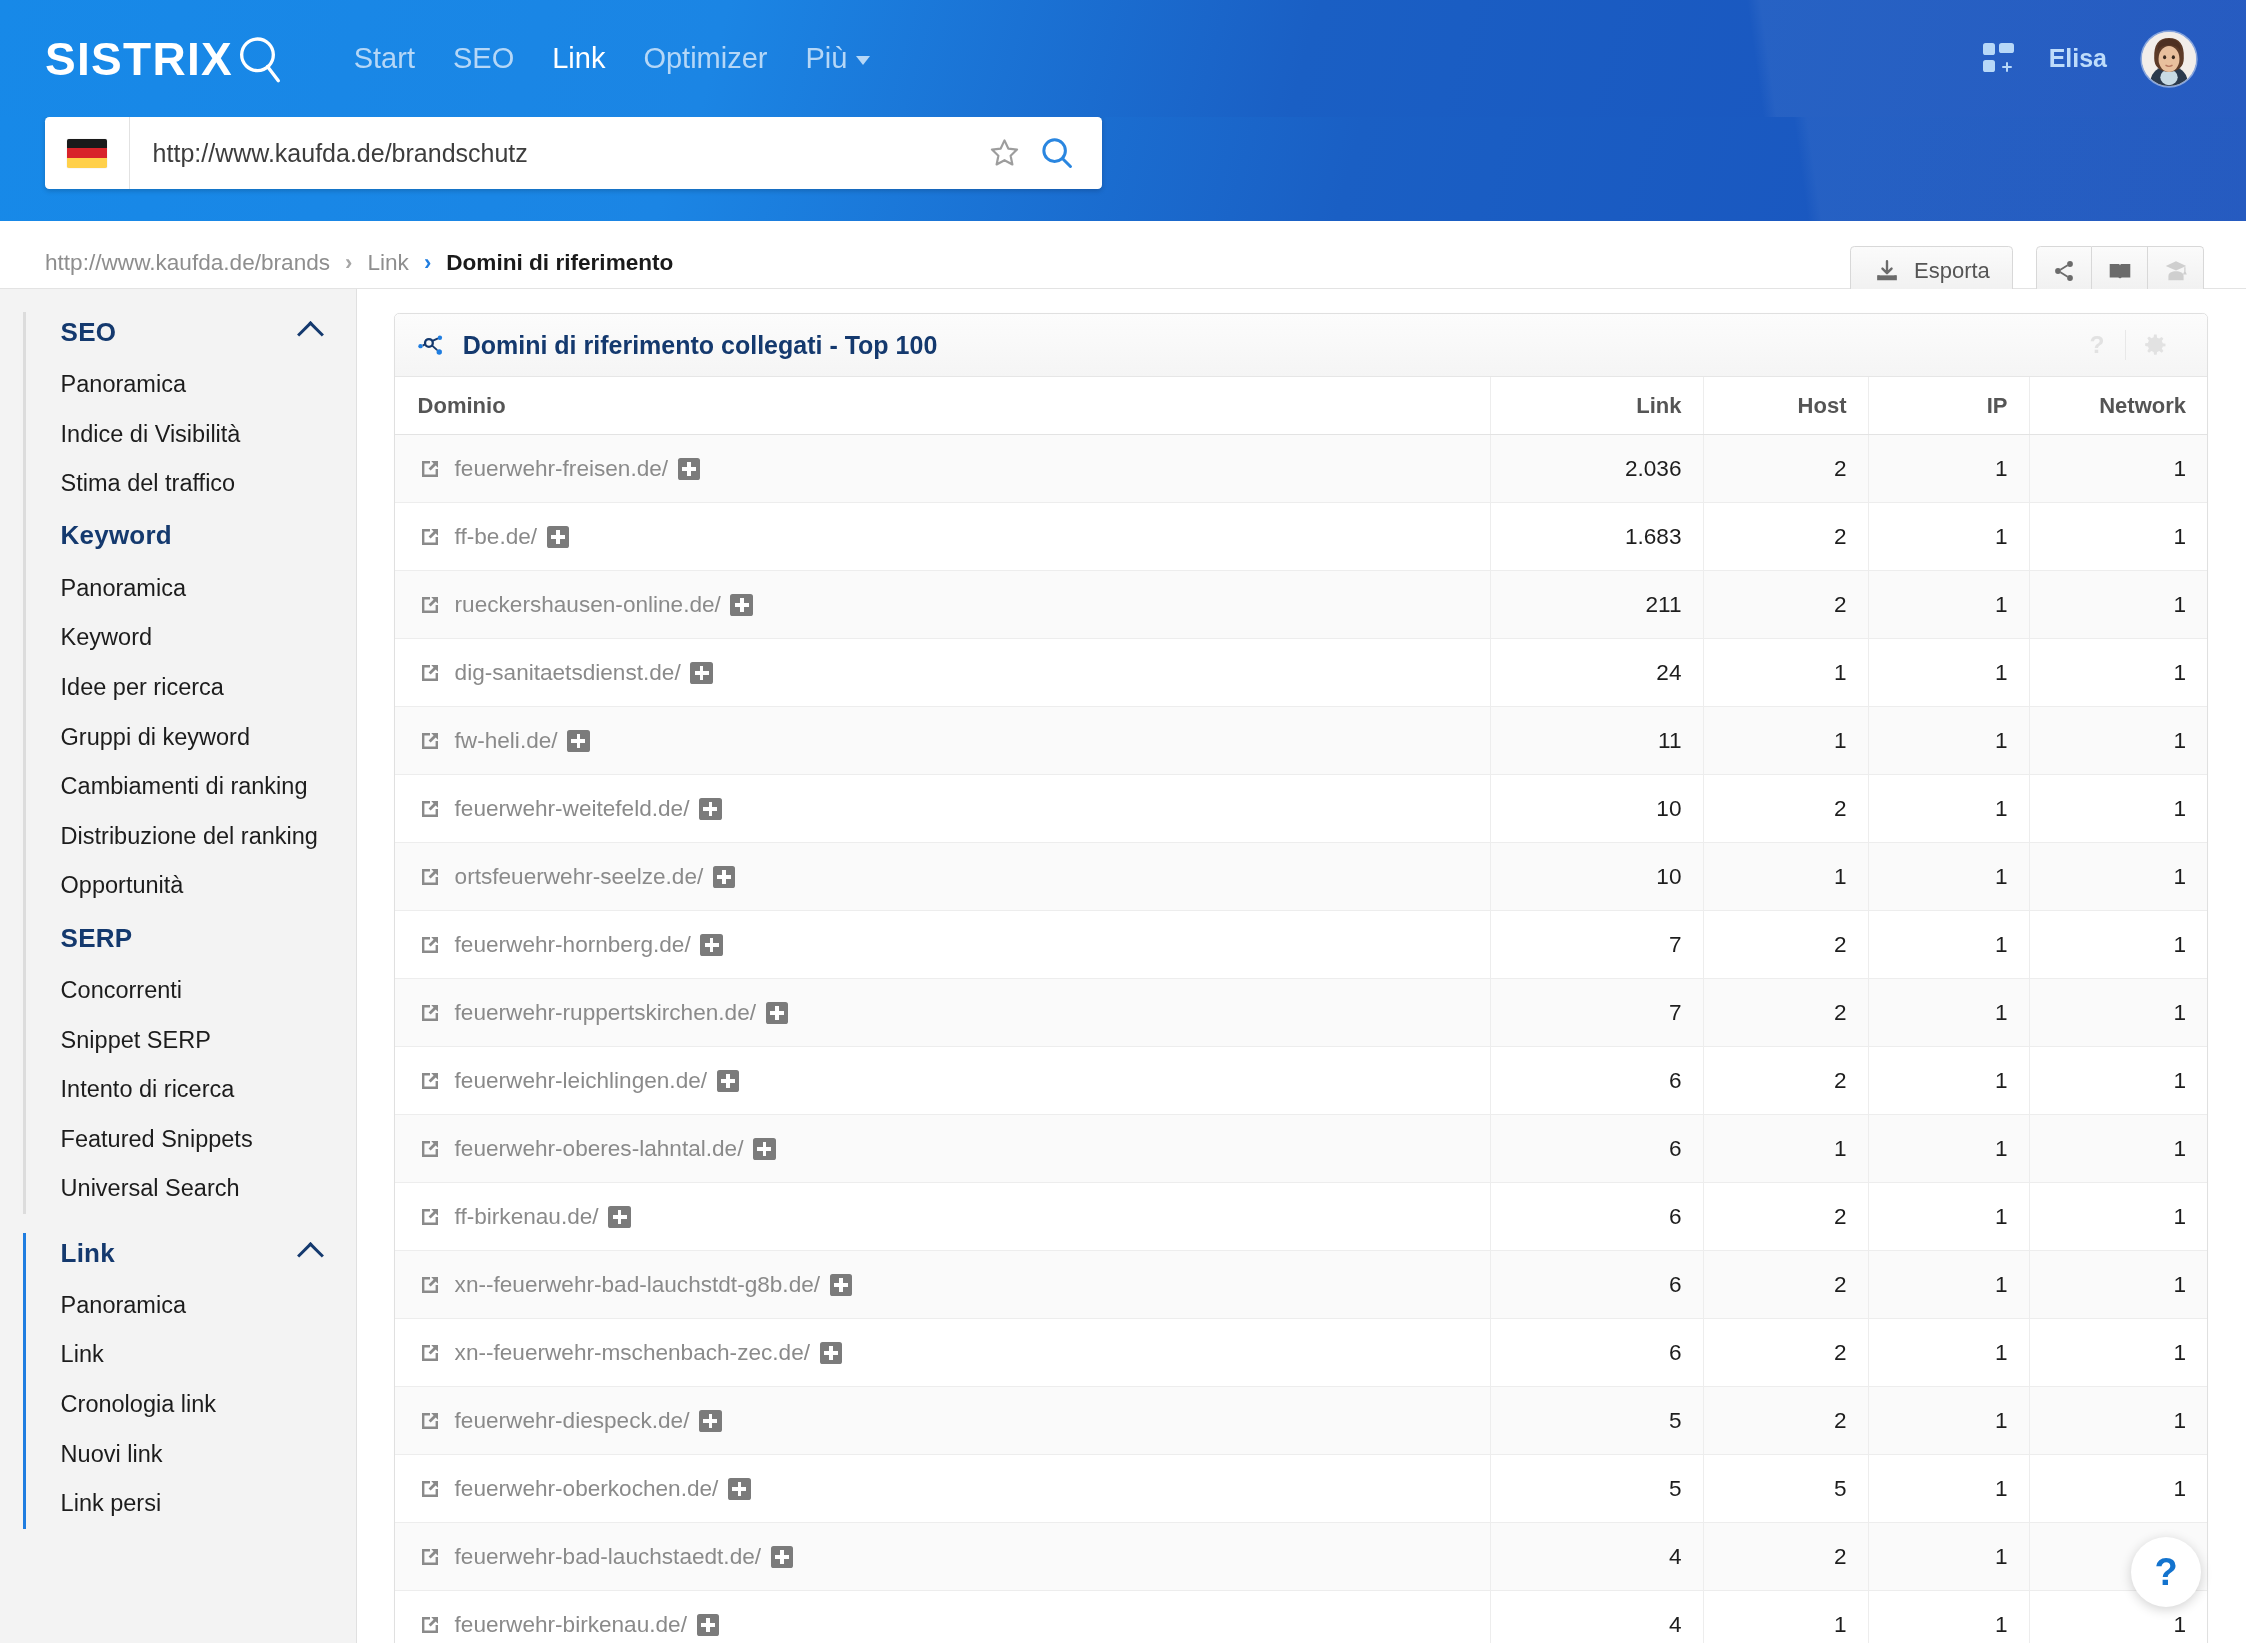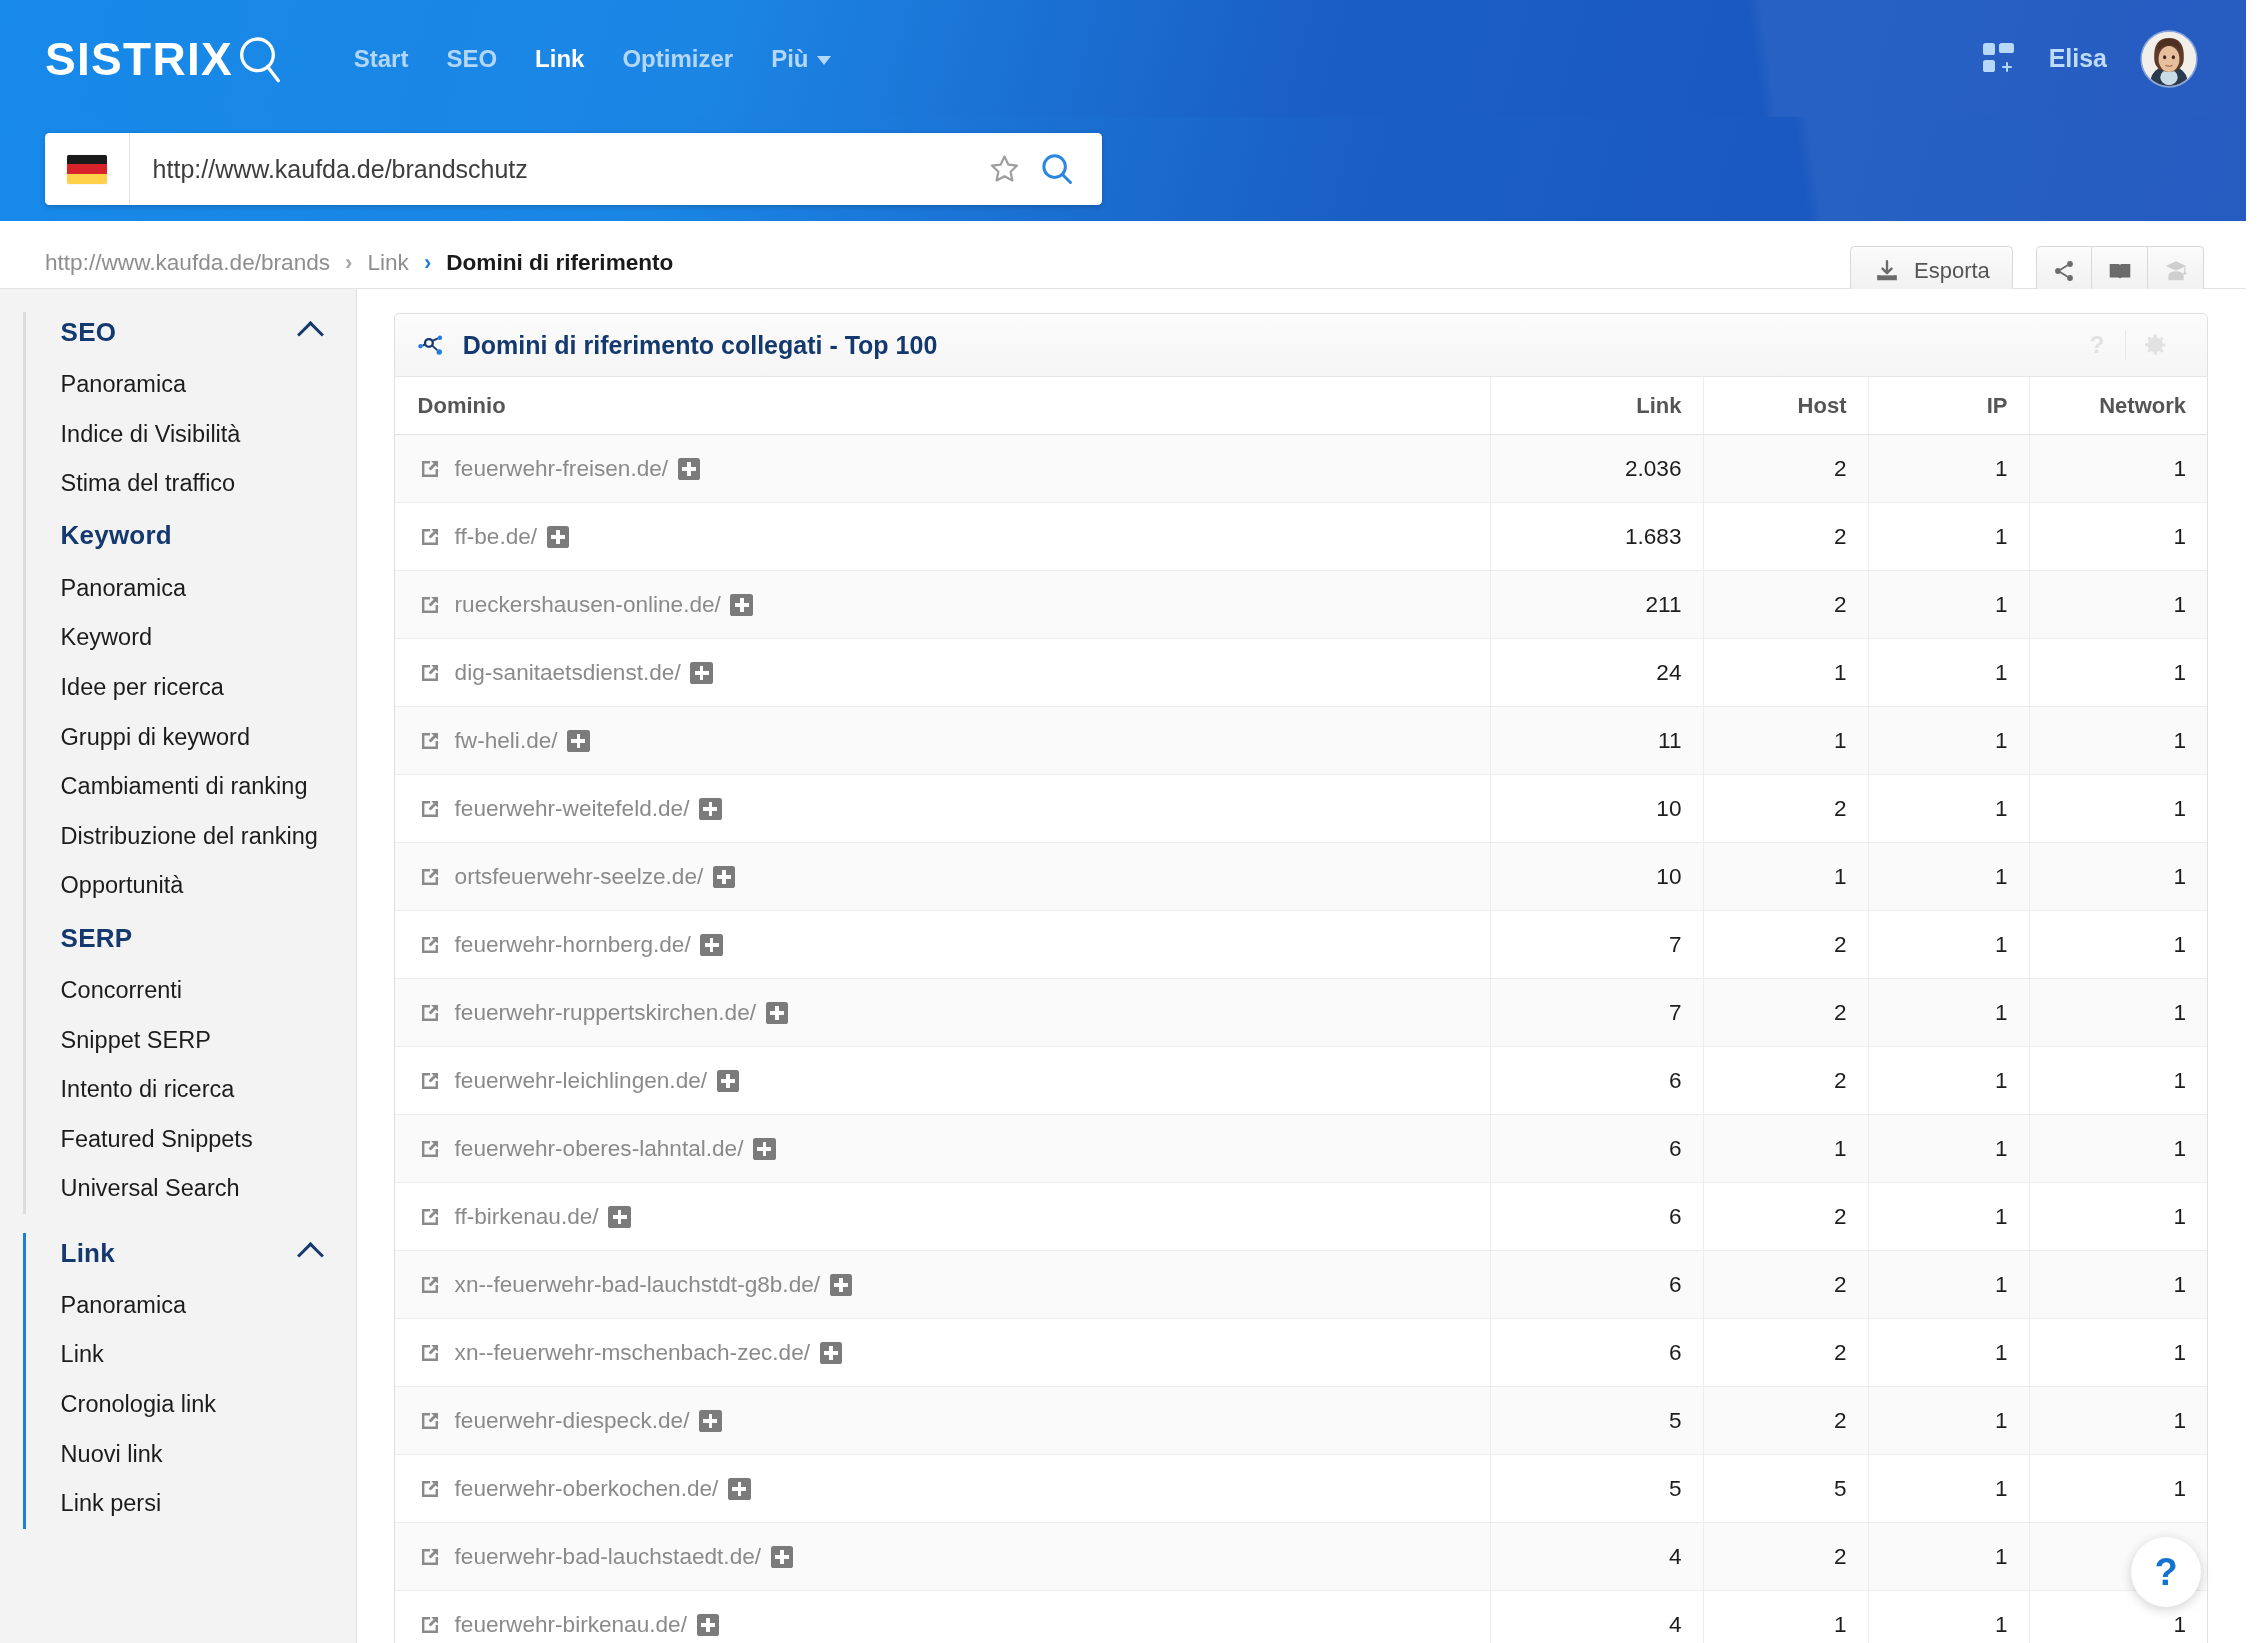--- a/index.html
+++ b/index.html
@@ -34,21 +34,21 @@
   }
   .logo { display: flex; align-items: center; gap: 1.7px; }
   .logo-word {
     font-size: 46px; font-weight: 700; color: #fff;
     letter-spacing: 1.3px; line-height: 1;
   }
   .logo-mag { width: 50px; height: 50px; display: block; }
 
   .nav-links { display: flex; align-items: center; margin-left: 50px; gap: 0; }
   .nav-link {
-    font-size: 24px; font-weight: 700; color: #b5d7f7;
+    font-size: 29px; font-weight: 400; color: #b5d7f7;
     padding: 8.7px 19px; cursor: pointer; white-space: nowrap;
   }
   .nav-link.active { color: #ffffff; }
   .nav-caret {
     display: inline-block; margin-left: 8.7px;
     border-left: 7.8px solid transparent; border-right: 7.8px solid transparent;
     border-top: 9.6px solid #b5d7f7; vertical-align: middle;
   }
 
   .nav-right { margin-left: auto; display: flex; align-items: center; gap: 35px; }
@@ -68,21 +68,21 @@
     overflow: hidden; background: #e9e6e3; cursor: pointer; position: relative;
     box-shadow: 0 0 0 1.7px rgba(255,255,255,.45);
   }
 
   
   .searchwrap {
     position: relative;
     background: linear-gradient(105deg, #1789e8 0%, #1b85e4 30%, #1a5fc4 60%, #1a52bd 100%);
     height: 104px;
     padding: 0 0 0 45px;
-    display: flex; align-items: center;
+    display: flex; align-items: flex-start;
     overflow: hidden;
   }
   .searchwrap::after {
     content:""; position:absolute; top:-174px; right:-261px;
     width:1305px; height:435px;
     background: linear-gradient(100deg, rgba(255,255,255,0) 46%, rgba(255,255,255,.05) 47%);
     transform: rotate(-18deg);
   }
   .searchbox {
     position: relative; z-index: 2;

